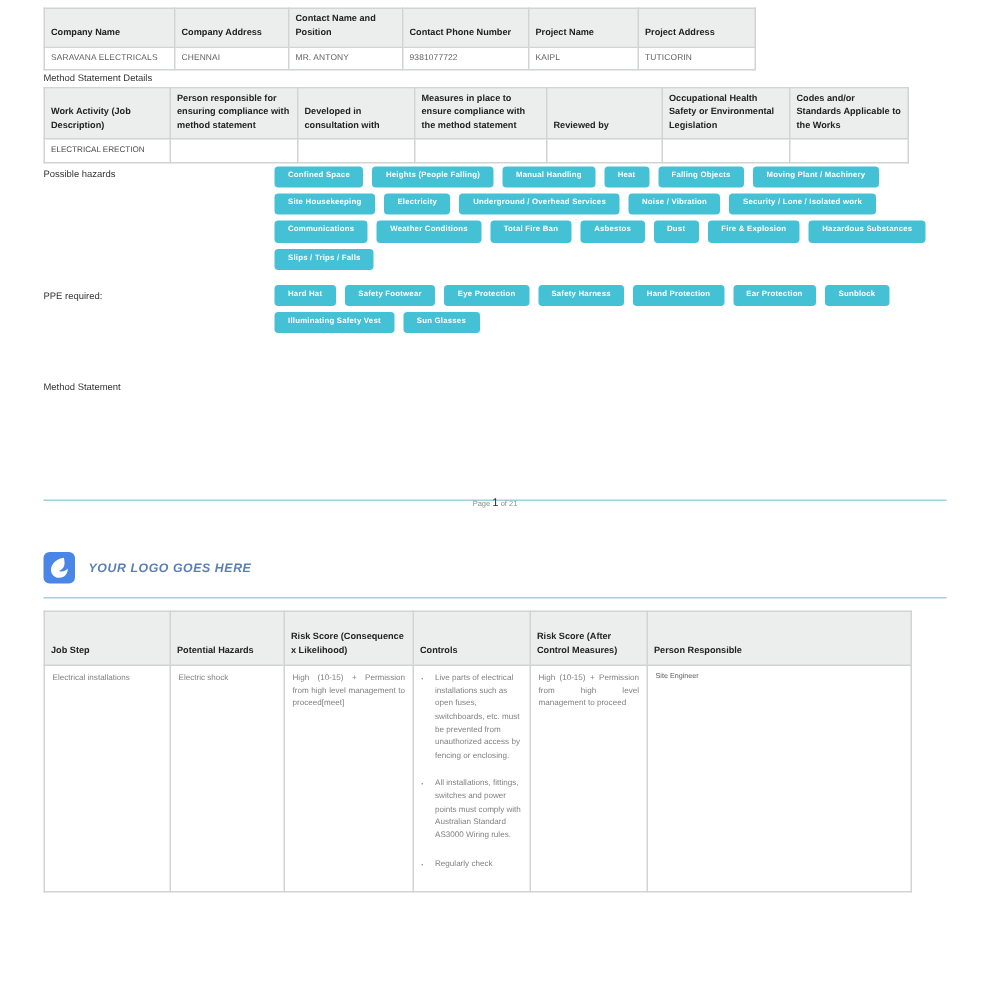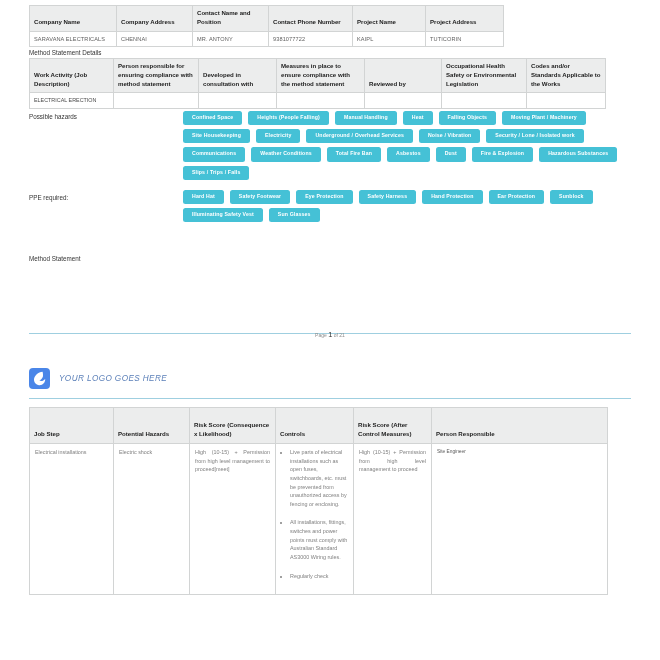--- a/index.html
+++ b/index.html
@@ -118,21 +118,21 @@
   .logo-mark {
     width: 21px; height: 21px;
     border-radius: 4px;
     background: #4a86e8;
     position: relative;
   }
   .logo-mark svg { position: absolute; left: 4px; top: 3px; }
   .logo-text {
     font-size: 8.2px;
     font-style: italic;
-    font-weight: normal;
+    font-weight: bold;
     color: #5a7fb8;
     letter-spacing: 0.4px;
   }
   #logo-rule { top: 398px; }
 
   
   .risk-wrap { position: absolute; left: 29px; top: 407px; width: 578px; }
   .risk-wrap th { height: 36px; vertical-align: bottom; }
   .risk-wrap td { font-size: 5.4px; line-height: 1.6; color: #818181; padding: 4px 5px; }
   .risk-wrap td.justify { text-align: justify; }

